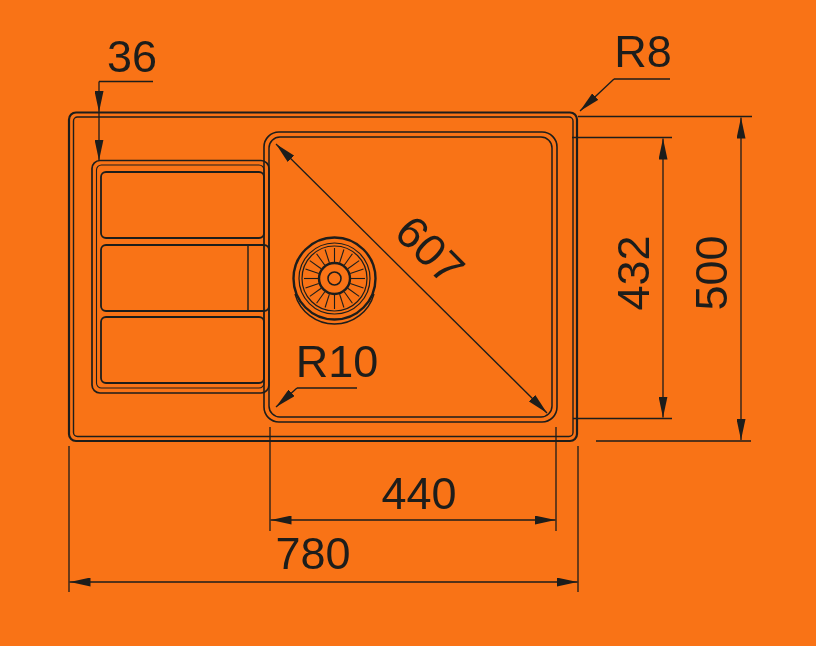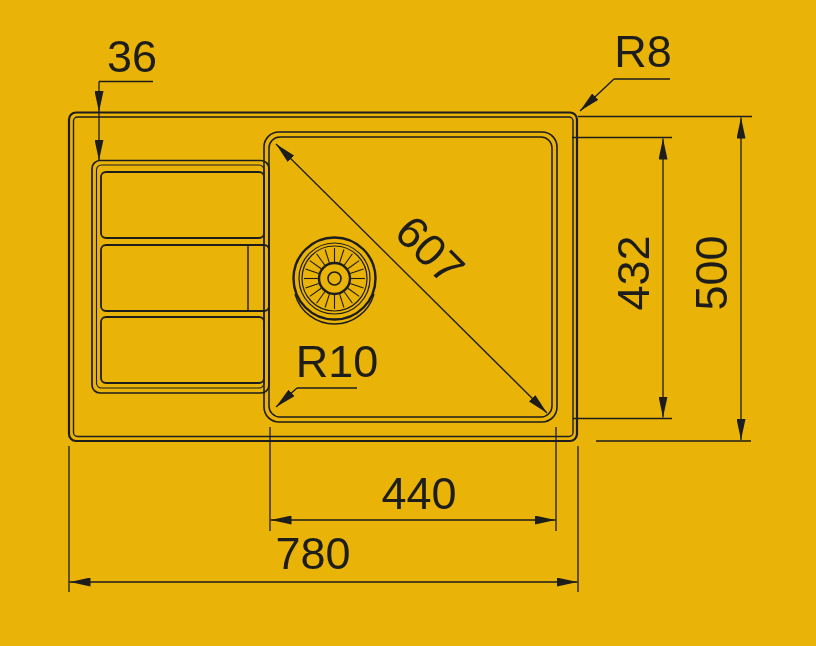--- a/index.html
+++ b/index.html
@@ -1,16 +1,16 @@
 <!DOCTYPE html>
 <html><head>
 <meta charset="utf-8">
 <style>
   html,body{margin:0;padding:0;background:#fff;}
-  .stage{position:relative;width:816px;height:646px;background:#eab308;overflow:hidden;
+  .stage{position:relative;width:816px;height:646px;background:#f97316;overflow:hidden;
          font-family:"Liberation Sans",sans-serif;}
   svg{position:absolute;left:0;top:0;}
   text{font-family:"Liberation Sans",sans-serif;font-size:45px;fill:#1d1d1b;}
   .ln{stroke:#1d1d1b;fill:none;}
   .dim{stroke-width:1.3;}
   .outline-outer{stroke-width:2.2;}
   .outline-inner{stroke-width:1.4;}
   .bowl-outer{stroke-width:1.6;}
   .bowl-inner{stroke-width:1.5;}
   .board-outer{stroke-width:1.7;}

